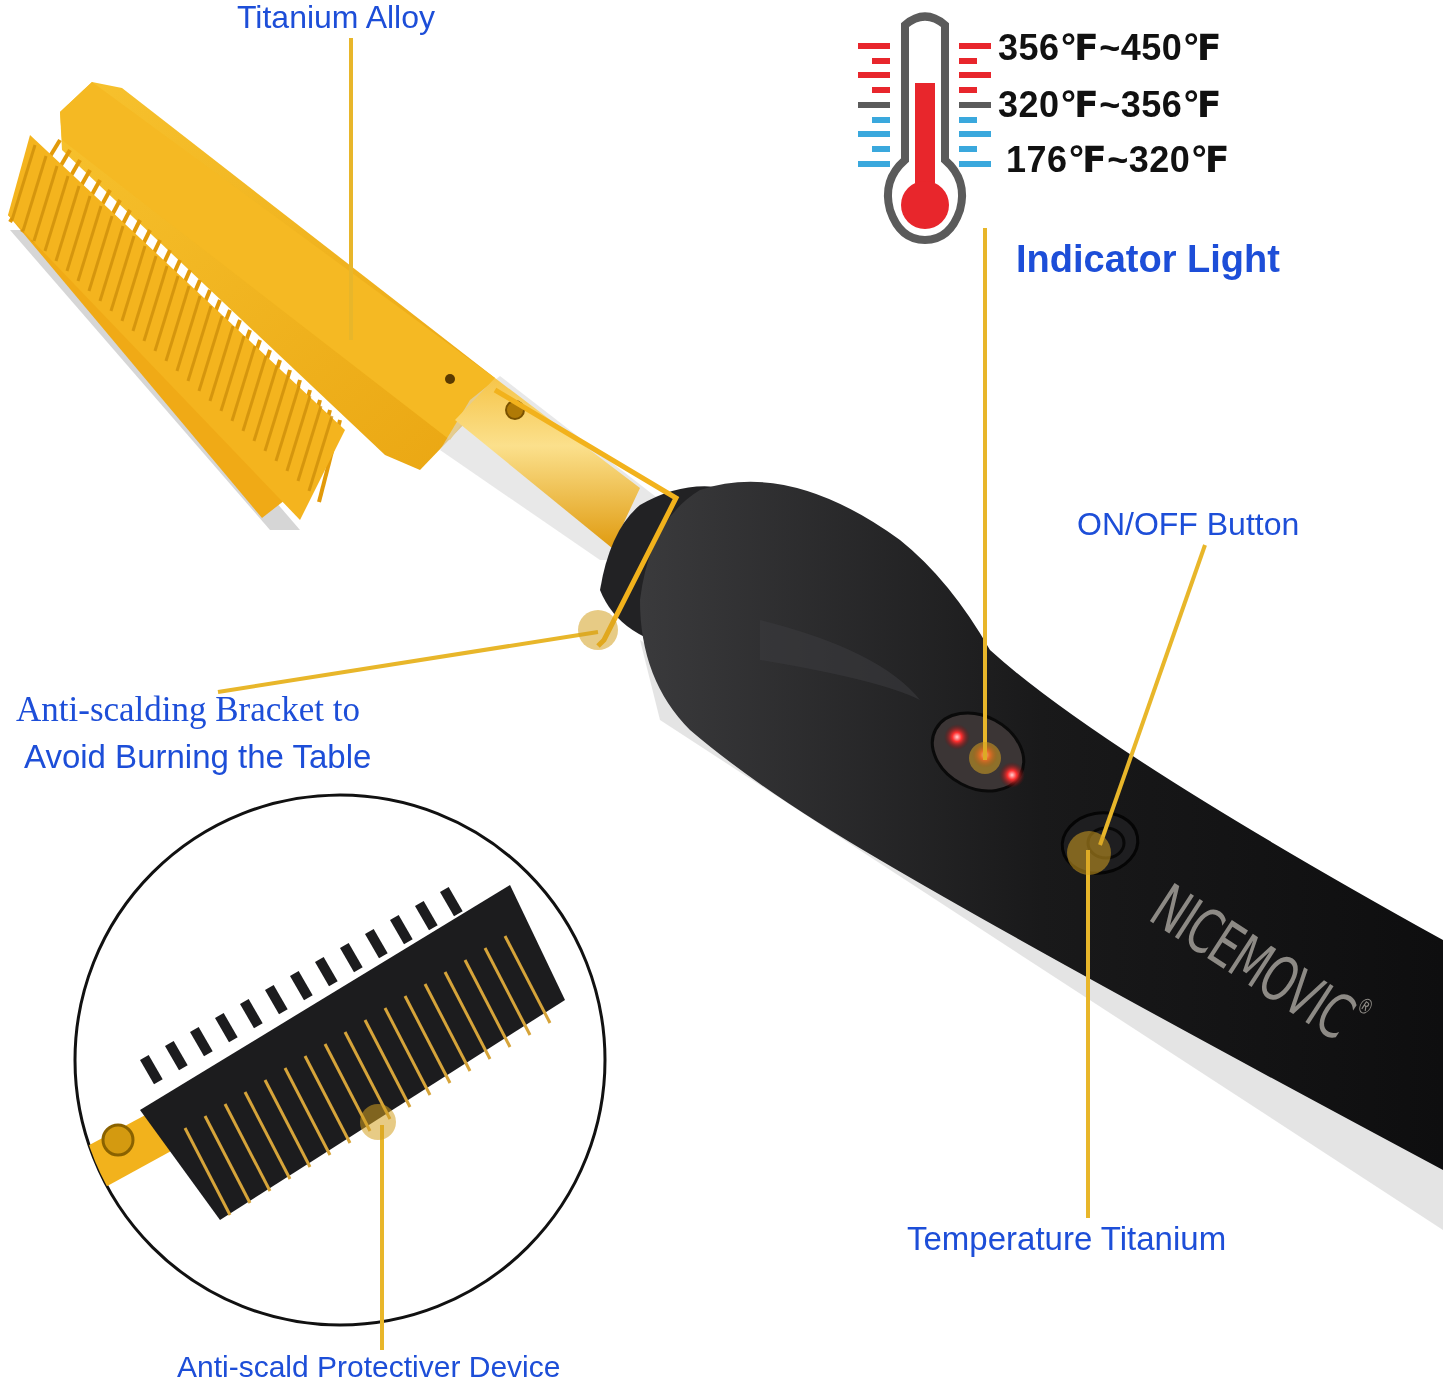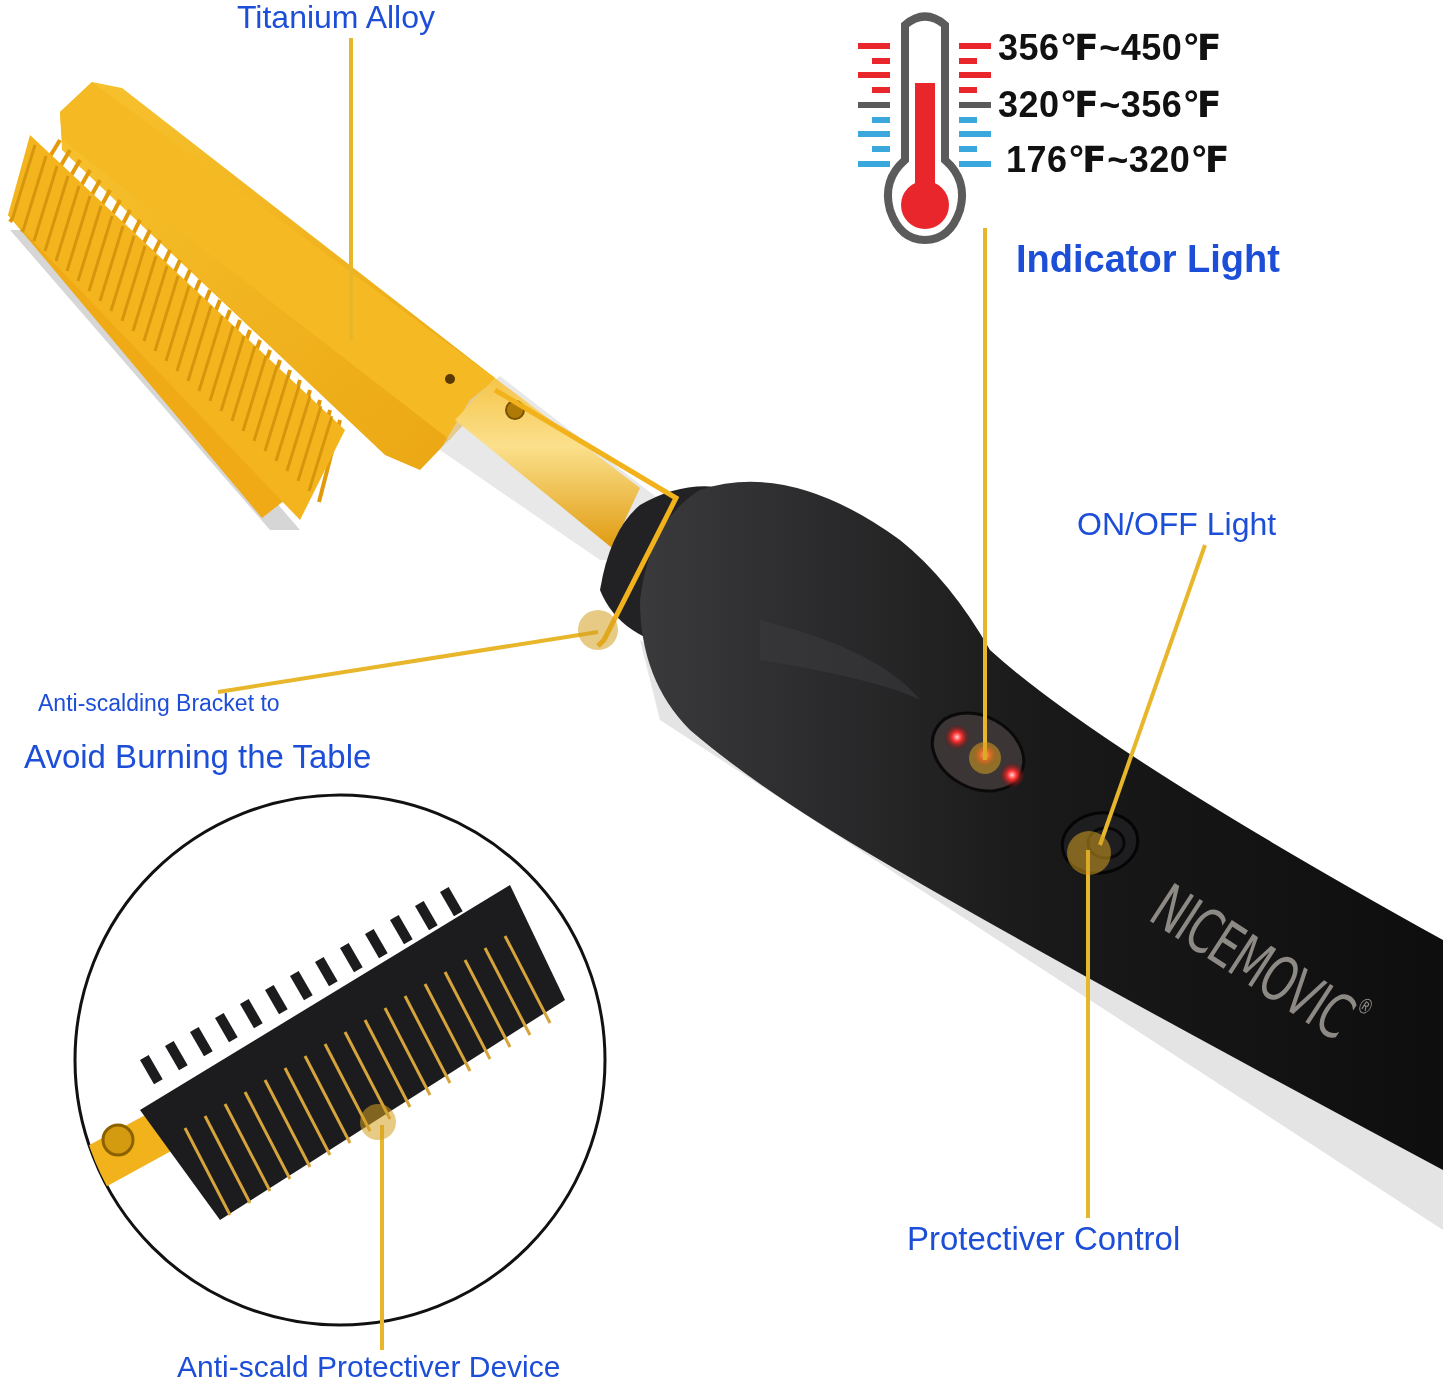--- a/index.html
+++ b/index.html
@@ -239,21 +239,21 @@
   </g>
 </svg>
 </div>
 
 <div class="temp-text" style="left:998px; top:27px;text-align:center;">356℉~450℉</div>
 <div class="temp-text" style="left:998px; top:84px;text-align:right;">320℉~356℉</div>
 <div class="temp-text" style="left:998px; top:139px;margin-left:8px;">176℉~320℉</div>
 
 <div class="label" style="left:237px; top:1px; font-size:32px;">Titanium Alloy</div>
 <div class="label" style="left:1016px; top:240px; font-size:38px;font-weight:bold;">Indicator Light</div>
-<div class="label" style="left:1077px; top:508px; font-size:32px;">ON/OFF Light</div>
-<div class="label" style="left:38px; top:692px; font-size:23px;">Anti-scalding Bracket to</div>
+<div class="label" style="left:1077px; top:508px; font-size:32px;">ON/OFF Button</div>
+<div class="label" style="left:16px; top:692px; font-size:35px;font-family:Liberation Serif, serif;">Anti-scalding Bracket to</div>
 <div class="label" style="left:24px; top:740px; font-size:33px;">Avoid Burning the Table</div>
-<div class="label" style="left:907px; top:1222px; font-size:33px;">Protectiver Control</div>
+<div class="label" style="left:907px; top:1222px; font-size:33px;">Temperature Titanium</div>
 <div class="label" style="left:177px; top:1352px; font-size:30px;">Anti-scald Protectiver Device</div>
 
 <div class="brand" style="left:1178px; top:870px; transform: rotate(33deg) scaleX(0.75);">
   <span>NICEMOVIC</span><span style="font-size:22px; vertical-align:top;">®</span>
 </div>
 
 </body></html>

